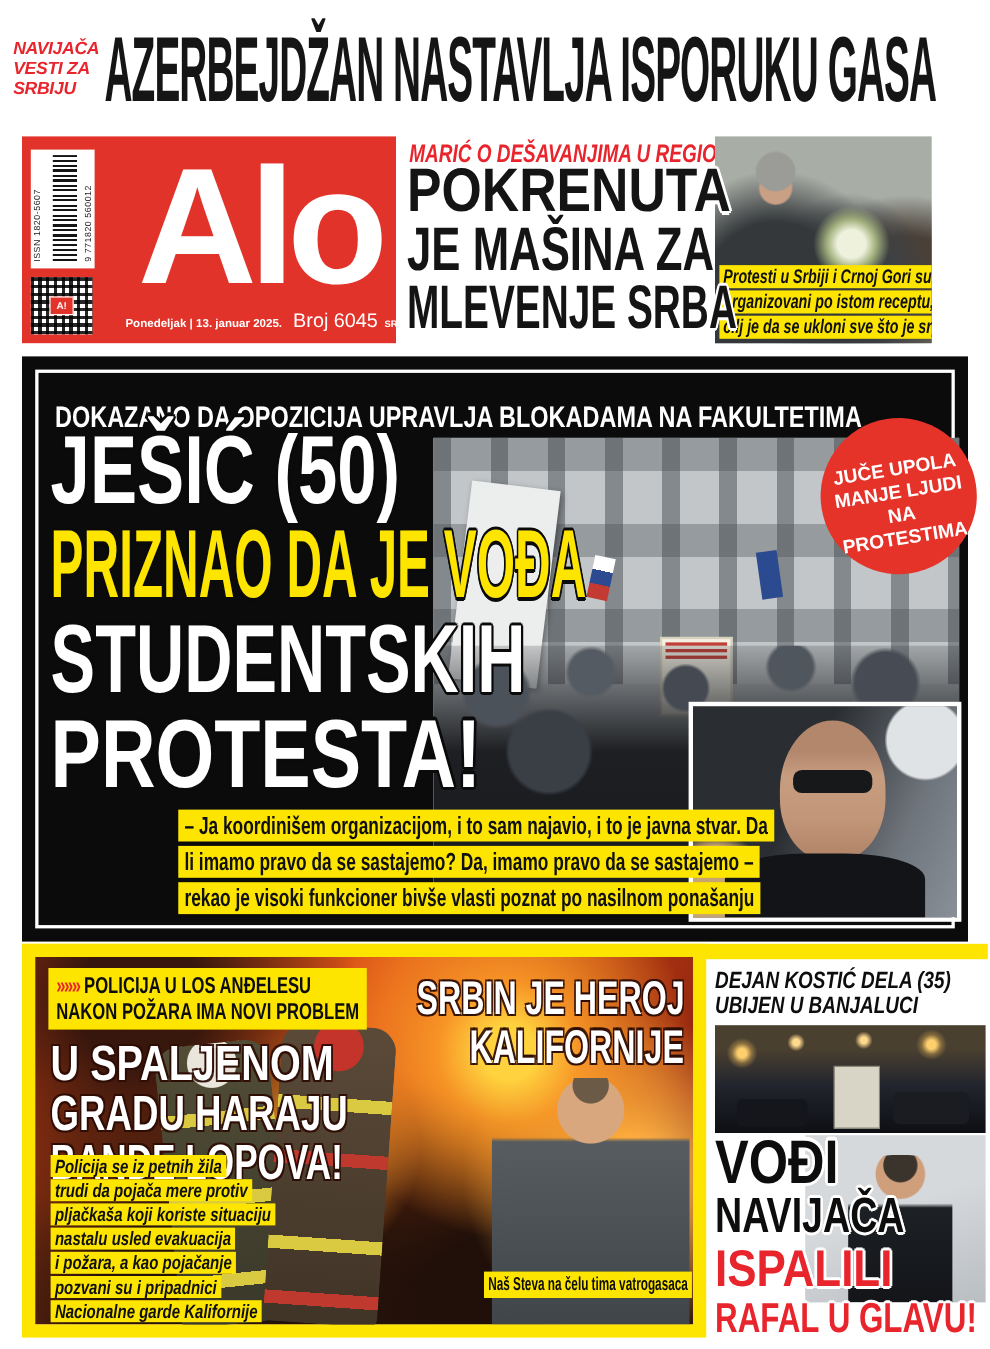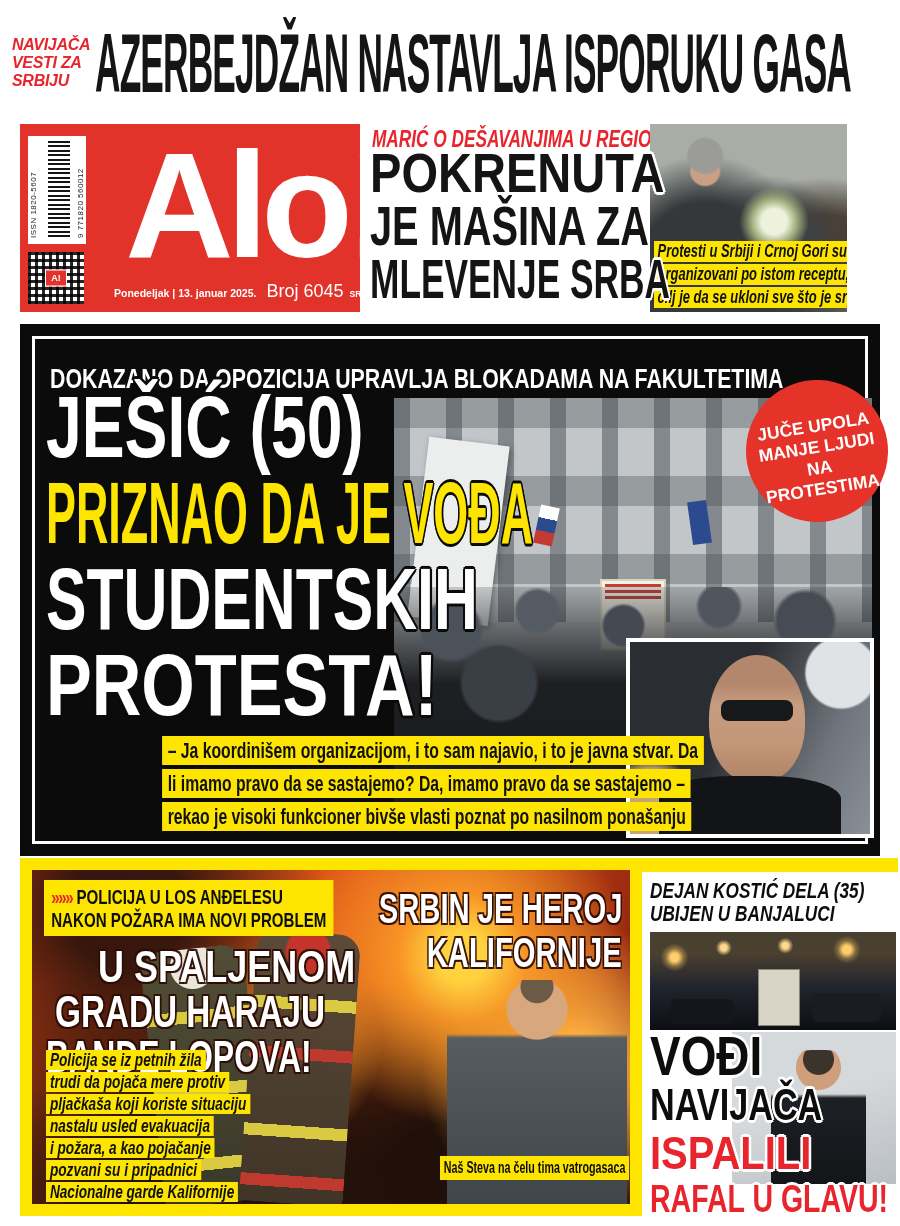--- a/index.html
+++ b/index.html
@@ -109,21 +109,21 @@
       linear-gradient(115deg,#b63712,#e05818 45%,#93250f 85%);}
   .ff{border-radius:22px 22px 8px 8px;z-index:1;}
   .ff-a{left:120px;top:78px;width:104px;height:256px;transform:rotate(-6deg);
     background:radial-gradient(circle at 50% 7%,#eae6dc 0 22px,transparent 23px),repeating-linear-gradient(180deg,transparent 0 62px,#d9ca42 62px 74px),linear-gradient(#514d36,#3a382a);}
   .ff-b{left:216px;top:62px;width:104px;height:272px;transform:rotate(4deg);
     background:radial-gradient(circle at 50% 7%,#c4342a 0 22px,transparent 23px),repeating-linear-gradient(180deg,transparent 0 66px,#d9ca42 66px 78px,transparent 78px 116px,#c0392f 116px 128px),linear-gradient(#5b4a38,#403427);}
   .steva{left:415px;top:110px;width:180px;height:224px;z-index:2;border-radius:58px 58px 0 0;
     background:radial-gradient(circle at 50% 3%,#6b5a46 0 16px,transparent 17px),radial-gradient(circle at 50% 13%,#d9a77e 0 30px,transparent 31px),linear-gradient(180deg,transparent 0 54px,#565c60 58px,#3f4549);}
   .fp-kicker{left:12px;top:10px;z-index:3;background:var(--yellow);padding:5px 10px;transform:scaleX(.72);transform-origin:0 0;font-weight:800;font-size:21px;line-height:23px;color:#0d0d0d;white-space:nowrap;}
   .fp-kicker .arrows{color:var(--red-text);margin-right:6px;letter-spacing:-2px;}
-  .fp-headline{left:14px;top:74px;z-index:3;color:#fff;font-weight:800;text-align:right;}
+  .fp-headline{left:14px;top:74px;z-index:3;color:#fff;font-weight:800;}
   .fp-headline div{font-size:45px;line-height:45px;}
   .fp-body{left:14px;top:180px;z-index:3;transform:scaleX(.78);transform-origin:0 0;}
   .fp-body .hl{font-style:italic;font-weight:800;font-size:17.5px;line-height:18px;margin:0 0 2px;padding:1px 5px;white-space:nowrap;}
   .fp-sec{right:8px;top:16px;z-index:3;text-align:right;color:#fff;font-weight:800;}
   .fp-sec div{font-size:43px;line-height:44px;}
   .fp-caption{left:408px;top:286px;z-index:4;background:var(--yellow);color:#0d0d0d;font-weight:800;font-size:17px;padding:2px 6px;transform:scaleX(.63);transform-origin:0 0;white-space:nowrap;}
 
   .br-col{left:650px;top:880px;width:248px;}
   .br-kicker{left:0;top:0;font-style:italic;font-weight:800;font-size:21.5px;line-height:23px;color:#0d0d0d;}
   .br-kicker .cx{transform:scaleX(.8);}

